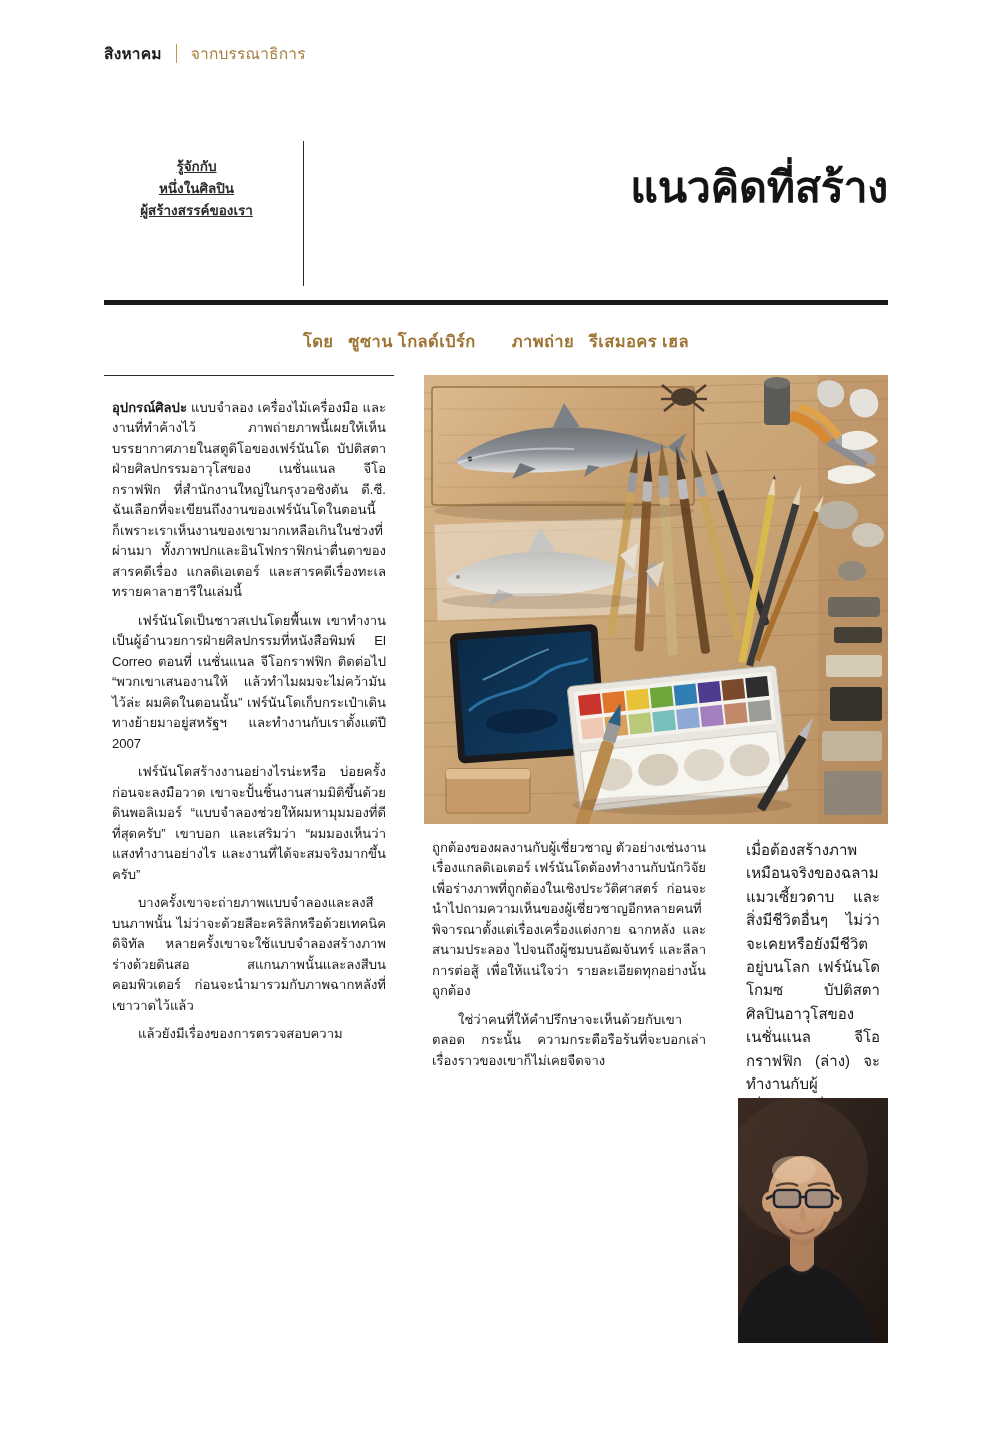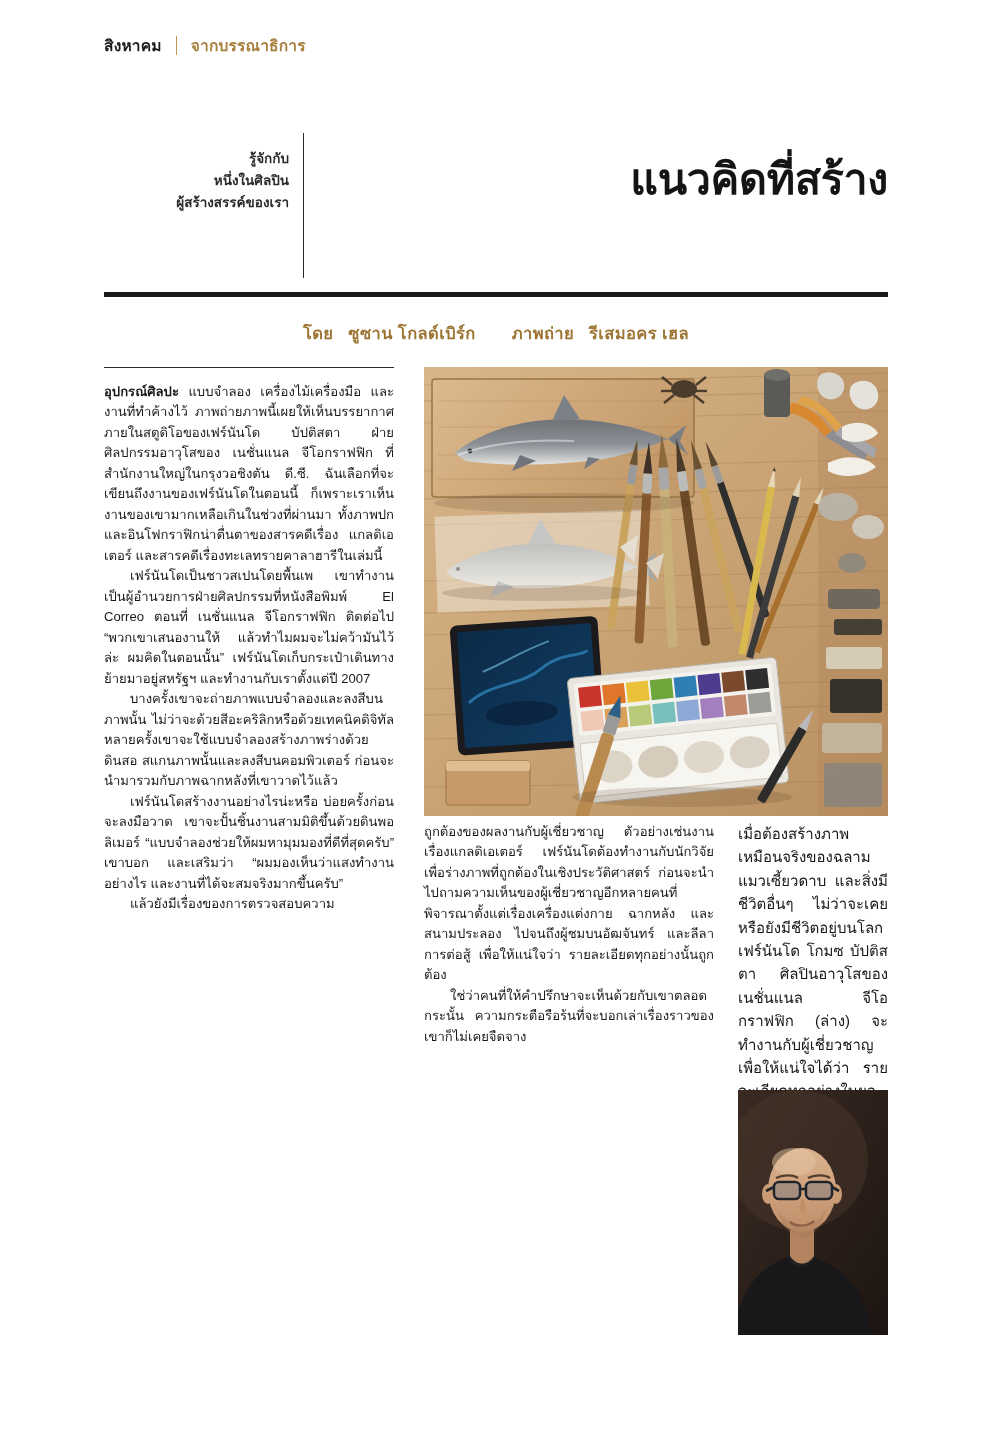--- a/index.html
+++ b/index.html
@@ -8,21 +8,21 @@
     width: 992px;
     height: 1440px;
     background: #ffffff;
     font-family: "Liberation Sans", sans-serif;
     color: #1a1a1a;
     position: relative;
     overflow: hidden;
   }
   .page {
     position: absolute;
-    left: 0; top: 0;
+    left: 0; top: 8px;
     width: 992px; height: 1127px;
     background: #fff;
     padding-left: 16px;
   }
 
   
   .runhead {
     position: absolute;
     left: 104px; top: 33px;
     display: flex;
@@ -36,34 +36,35 @@
     font-weight: 700;
   }
   .runhead .bar {
     width: 1px;
     height: 19px;
     background: #c1964f;
     display: inline-block;
   }
   .runhead .sub {
     color: #a8803f;
-    font-weight: 700;
+    font-weight: 400;
     text-align: right;
   }
 
   
   .kicker {
     position: absolute;
     left: 104px; top: 148px;
     width: 185px;
-    text-align: right;
+    text-align: center;
     font-size: 13.5px;
     line-height: 1.62;
     font-weight: 700;
     color: #2b2b2b;
+    text-decoration: underline;
   }
   .kicker-rule {
     position: absolute;
     left: 303px; top: 133px;
     width: 1px; height: 145px;
     background: #2b2b2b;
   }
 
   
   .headline {
@@ -120,21 +121,21 @@
   .hero-photo svg { display: block; }
 
   
   .col {
     position: absolute;
     font-size: 13.1px;
     line-height: 1.565;
     text-align: justify;
     color: #17181a;
   }
-  .col p { margin: 0; text-indent: 26px; }
+  .col p { margin: 8px; text-indent: 26px; }
   .col p.first { text-indent: 0; }
   .col .lead { font-weight: 700; }
 
   #col1 { left: 104px; top: 382px; width: 290px; }
   #col2 { left: 424px; top: 822px; width: 290px; }
   #col3 { left: 738px; top: 822px; width: 150px; font-size: 15px; line-height: 1.56; }
 
   
   .portrait {
     position: absolute;
@@ -405,22 +406,22 @@
         <ellipse cx="140" cy="136" rx="130" ry="10"></ellipse>
         <ellipse cx="118" cy="226" rx="100" ry="8"></ellipse>
         <ellipse cx="258" cy="430" rx="110" ry="10"></ellipse>
       </g>
     </svg>
   </div>
 
   <div class="col" id="col1">
     <p class="first"><span class="lead">อุปกรณ์ศิลปะ</span><span> แบบจำลอง เครื่องไม้เครื่องมือ และงานที่ทำค้างไว้ ภาพถ่ายภาพนี้เผยให้เห็นบรรยากาศภายในสตูดิโอของเฟร์นันโด บัปติสตา ฝ่ายศิลปกรรมอาวุโสของ เนชั่นแนล จีโอกราฟฟิก ที่สำนักงานใหญ่ในกรุงวอชิงตัน ดี.ซี. ฉันเลือกที่จะเขียนถึงงานของเฟร์นันโดในตอนนี้ ก็เพราะเราเห็นงานของเขามากเหลือเกินในช่วงที่ผ่านมา ทั้งภาพปกและอินโฟกราฟิกน่าตื่นตาของสารคดีเรื่อง แกลดิเอเตอร์ และสารคดีเรื่องทะเลทรายคาลาฮารีในเล่มนี้</span></p>
     <p>เฟร์นันโดเป็นชาวสเปนโดยพื้นเพ เขาทำงานเป็นผู้อำนวยการฝ่ายศิลปกรรมที่หนังสือพิมพ์ El Correo ตอนที่ เนชั่นแนล จีโอกราฟฟิก ติดต่อไป “พวกเขาเสนองานให้ แล้วทำไมผมจะไม่คว้ามันไว้ล่ะ ผมคิดในตอนนั้น” เฟร์นันโดเก็บกระเป๋าเดินทางย้ายมาอยู่สหรัฐฯ และทำงานกับเราตั้งแต่ปี 2007</p>
+    <p>เฟร์นันโดสร้างงานอย่างไรน่ะหรือ บ่อยครั้งก่อนจะลงมือวาด เขาจะปั้นชิ้นงานสามมิติขึ้นด้วยดินพอลิเมอร์ “แบบจำลองช่วยให้ผมหามุมมองที่ดีที่สุดครับ” เขาบอก และเสริมว่า “ผมมองเห็นว่าแสงทำงานอย่างไร และงานที่ได้จะสมจริงมากขึ้นครับ”</p>
     <p>บางครั้งเขาจะถ่ายภาพแบบจำลองและลงสีบนภาพนั้น ไม่ว่าจะด้วยสีอะคริลิกหรือด้วยเทคนิคดิจิทัล หลายครั้งเขาจะใช้แบบจำลองสร้างภาพร่างด้วยดินสอ สแกนภาพนั้นและลงสีบนคอมพิวเตอร์ ก่อนจะนำมารวมกับภาพฉากหลังที่เขาวาดไว้แล้ว</p>
-    <p>เฟร์นันโดสร้างงานอย่างไรน่ะหรือ บ่อยครั้งก่อนจะลงมือวาด เขาจะปั้นชิ้นงานสามมิติขึ้นด้วยดินพอลิเมอร์ “แบบจำลองช่วยให้ผมหามุมมองที่ดีที่สุดครับ” เขาบอก และเสริมว่า “ผมมองเห็นว่าแสงทำงานอย่างไร และงานที่ได้จะสมจริงมากขึ้นครับ”</p>
     <p>แล้วยังมีเรื่องของการตรวจสอบความ</p>
   </div>
 
   <div class="col" id="col2">
     <p class="first">ถูกต้องของผลงานกับผู้เชี่ยวชาญ ตัวอย่างเช่นงานเรื่องแกลดิเอเตอร์ เฟร์นันโดต้องทำงานกับนักวิจัยเพื่อร่างภาพที่ถูกต้องในเชิงประวัติศาสตร์ ก่อนจะนำไปถามความเห็นของผู้เชี่ยวชาญอีกหลายคนที่พิจารณาตั้งแต่เรื่องเครื่องแต่งกาย ฉากหลัง และสนามประลอง ไปจนถึงผู้ชมบนอัฒจันทร์ และลีลาการต่อสู้ เพื่อให้แน่ใจว่า รายละเอียดทุกอย่างนั้นถูกต้อง</p>
     <p>ใช่ว่าคนที่ให้คำปรึกษาจะเห็นด้วยกับเขาตลอด กระนั้น ความกระตือรือร้นที่จะบอกเล่าเรื่องราวของเขาก็ไม่เคยจืดจาง</p>
   </div>
 
   <div class="col" id="col3">
     <p class="first">เมื่อต้องสร้างภาพเหมือนจริงของฉลาม แมวเซี้ยวดาบ และสิ่งมีชีวิตอื่นๆ ไม่ว่าจะเคยหรือยังมีชีวิตอยู่บนโลก เฟร์นันโด โกมซ บัปติสตา ศิลปินอาวุโสของ เนชั่นแนล จีโอกราฟฟิก (ล่าง) จะทำงานกับผู้เชี่ยวชาญเพื่อให้แน่ใจได้ว่า รายละเอียดทุกอย่างในผลงานของเขาถูกต้องแม่นยำ</p>

